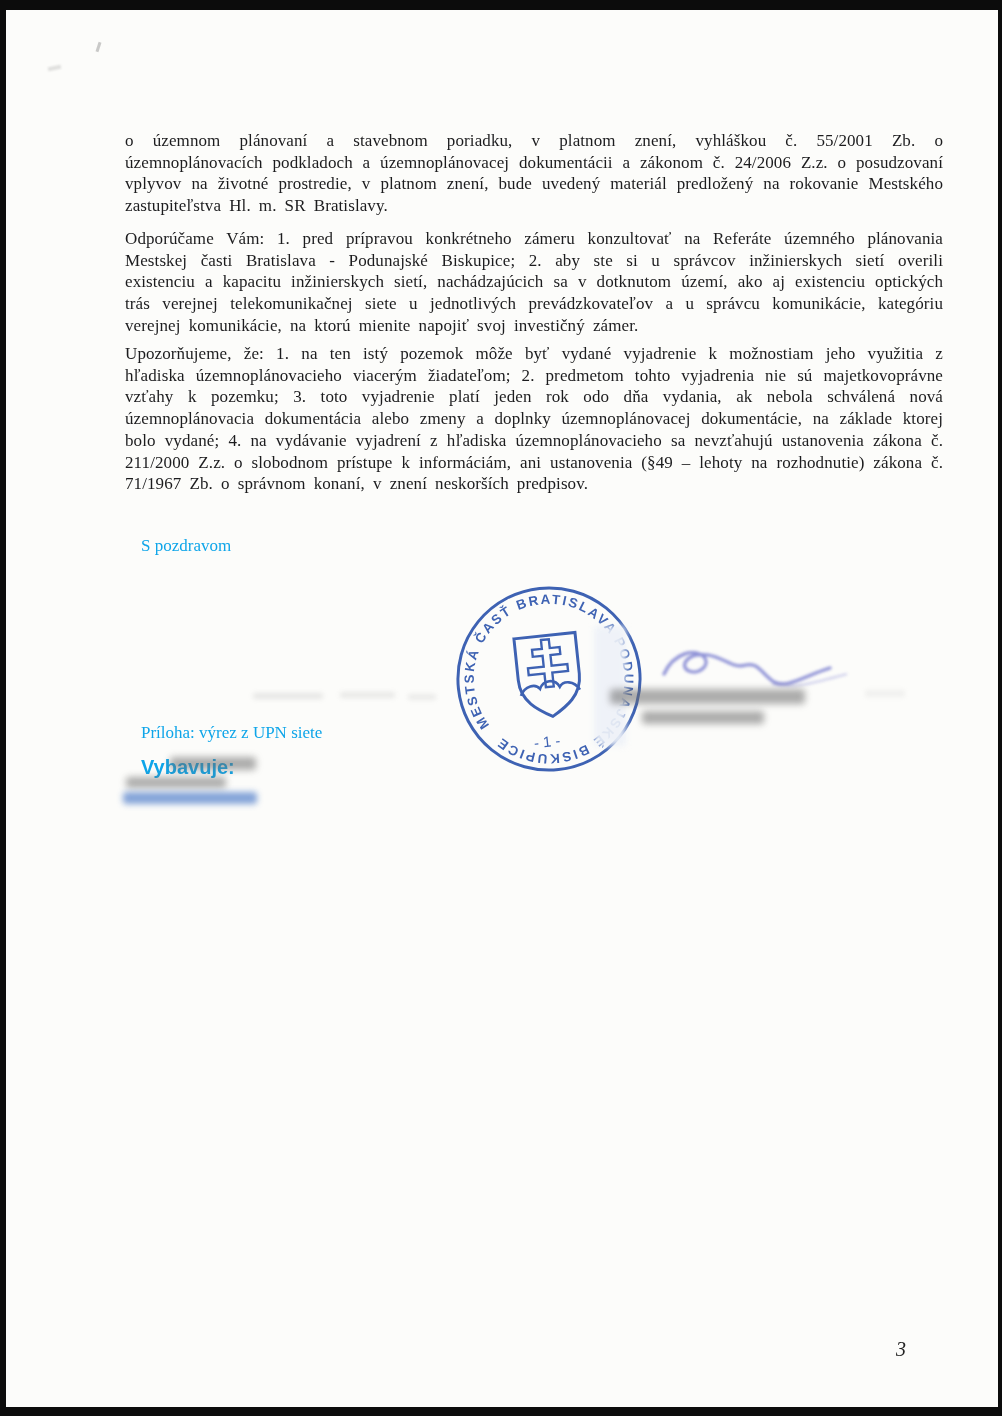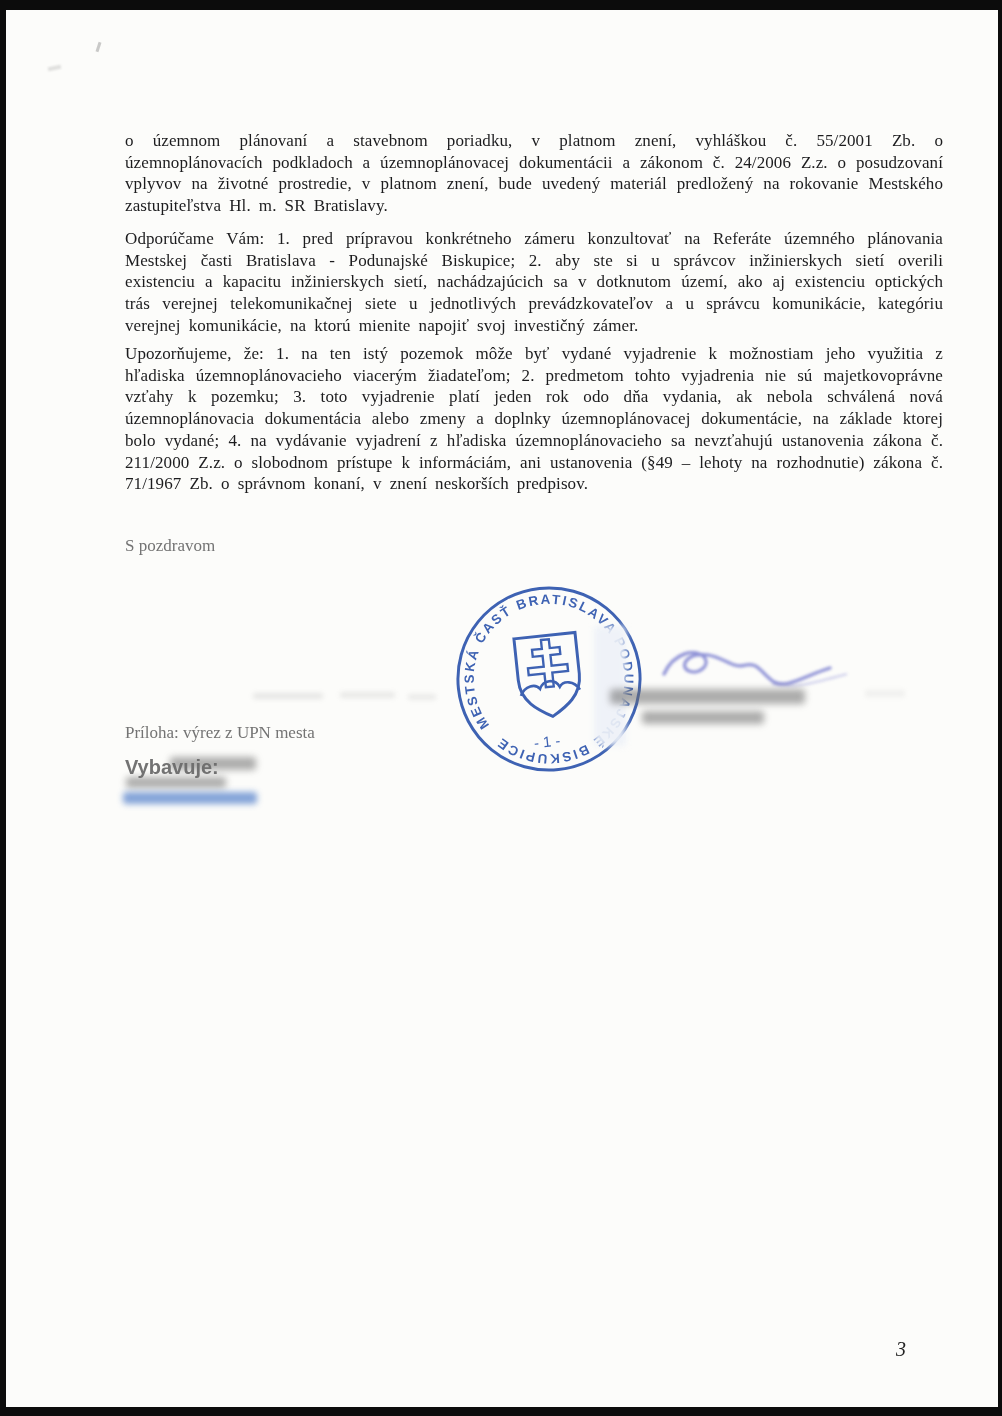--- a/index.html
+++ b/index.html
@@ -20,22 +20,23 @@
     position:absolute;
     left:115px;width:818px;
     font-size:17px;line-height:21.7px;
     color:#1c1c1e;
     text-align:justify;
     word-spacing:0.22em;
     letter-spacing:0.1px;
   }
   .plain-line{
     position:absolute;
-    font-size:17px;color:#737373;
+    font-size:17px;color:#0ea5e9;
     white-space:nowrap;
+    margin-left:16px;
   }
   .page-num{
     position:absolute;
     left:886px;top:1338px;
     font-size:20px;font-style:italic;color:#222;
   }
   .stamp{
     position:absolute;left:440px;top:580px;
     width:198px;height:198px;
     opacity:0.92;
@@ -107,21 +108,21 @@
     <div class="redact white-strip" style="left:584px;top:626px;width:32px;height:120px;"></div>
 
     <svg class="signature" viewBox="0 0 235 85">
       <path d="M 42 50 C 52 28 74 24 82 33 C 89 41 77 51 67 47 C 57 43 64 28 86 31 C 104 34 110 45 124 41 C 136 38 140 50 152 58 C 164 65 182 52 208 44" stroke="#7b7fd0" stroke-width="3.2" fill="none" stroke-linecap="round"></path>
       <path d="M 150 60 C 170 66 195 58 225 50" stroke="#8d90d8" stroke-width="2" fill="none" opacity="0.5"></path>
     </svg>
 
     <div class="redact gray" style="left:600px;top:689px;width:195px;height:15px;"></div>
     <div class="redact gray" style="left:632px;top:711px;width:122px;height:13px;"></div>
 
-    <div class="plain-line" style="left:115px;top:723px;">Príloha: výrez z UPN mesta</div>
+    <div class="plain-line" style="left:115px;top:723px;">Príloha: výrez z UPN siete</div>
 
     <div class="plain-line" style="left:115px;top:756px;font-weight:bold;font-family:'Liberation Sans',sans-serif;font-size:20px;">Vybavuje:</div>
     <div class="redact gray" style="left:160px;top:757px;width:86px;height:13px;"></div>
     <div class="redact gray" style="left:116px;top:777px;width:100px;height:11px;"></div>
     <div class="redact blue" style="left:113px;top:792px;width:134px;height:12px;"></div>
 
     <div class="page-num">3</div>
   </div>
 </div>
 

